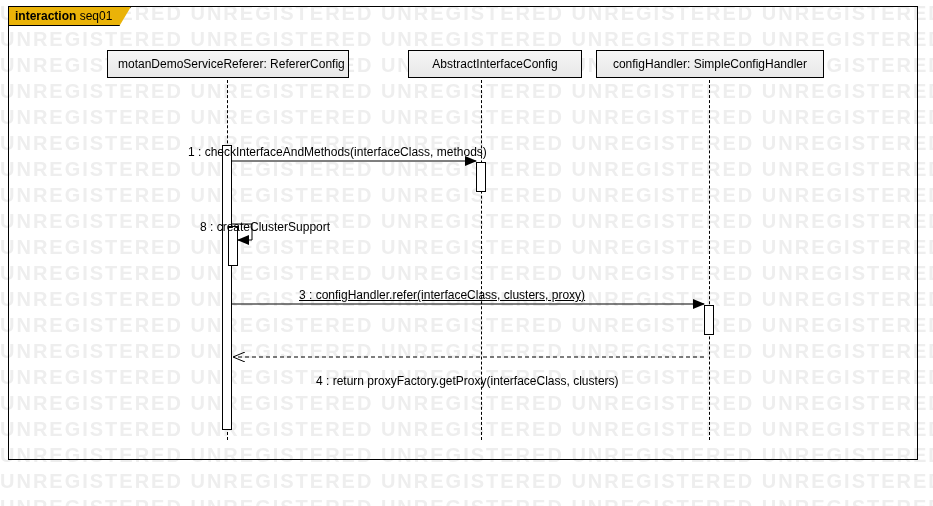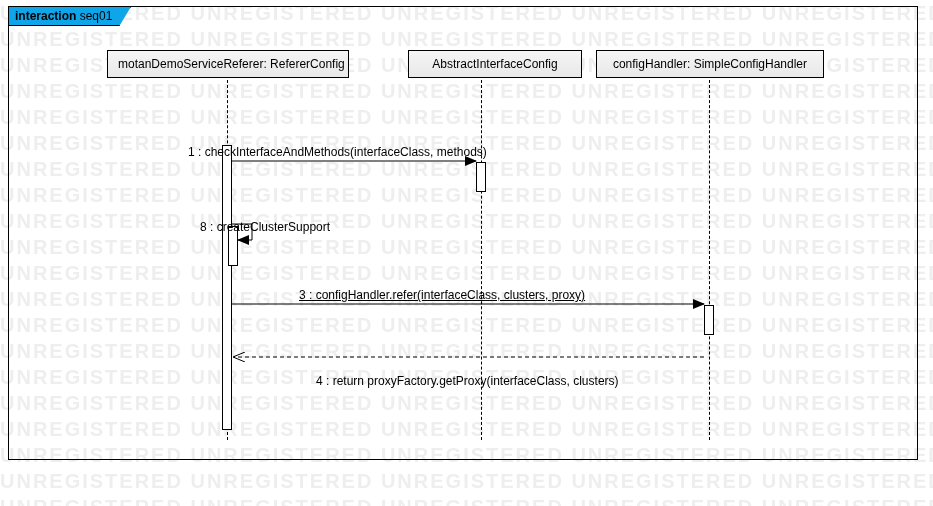--- a/index.html
+++ b/index.html
@@ -1,19 +1,19 @@
 <!DOCTYPE html>
 <html><head>
 <meta charset="utf-8">
 <style>
   * { box-sizing: border-box; margin: 0; padding: 0; }
   body { font-family: Arial, sans-serif; font-size: 12px; background: #fff; position: relative; width: 933px; height: 506px; overflow: hidden; }
   .watermark { position: absolute; inset: 0; color: #eee; font-size: 20px; font-weight: bold; letter-spacing: 2px; line-height: 26px; white-space: nowrap; overflow: hidden; z-index: 0; pointer-events: none; font-family: Arial, sans-serif; }
   .frame { position: absolute; left: 8px; top: 6px; width: 910px; height: 454px; border: 1px solid #000; background: transparent; z-index: 1; }
-  .frame-tab { position: absolute; left: -1px; top: -1px; height: 20px; border: 1px solid #000; background: #0ea5e9; padding: 2px 18px 0 6px; font-size: 12px;
+  .frame-tab { position: absolute; left: -1px; top: -1px; height: 20px; border: 1px solid #000; background: #eab308; padding: 2px 18px 0 6px; font-size: 12px;
     clip-path: polygon(0 0, 100% 0, calc(100% - 12px) 100%, 0 100%); }
   .frame-tab b { font-weight: bold; }
   .lifeline-head { position: absolute; border: 1px solid #000; background: linear-gradient(#f5f5f5,#e8e8e8); padding: 6px 10px; text-align: center; z-index: 3; font-size: 12px; white-space: nowrap; }
   .lifeline-dash { position: absolute; border-left: 1px dashed #000; z-index: 2; }
   .activation { position: absolute; width: 10px; border: 1px solid #000; background: #fff; z-index: 4; }
   .msg-label { position: absolute; font-size: 12px; z-index: 6; white-space: nowrap; background: transparent; }
   svg.arrows { position: absolute; left: 0; top: 0; z-index: 5; pointer-events: none; }
 </style>
 </head>
 <body>

